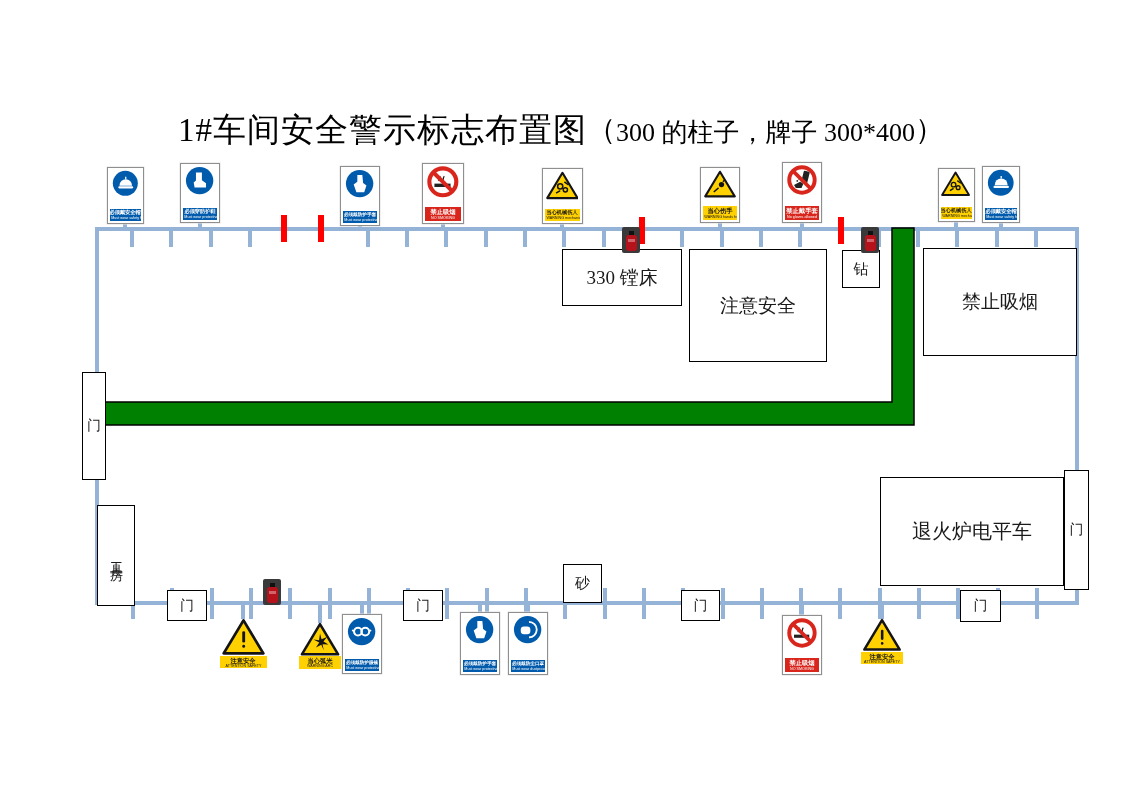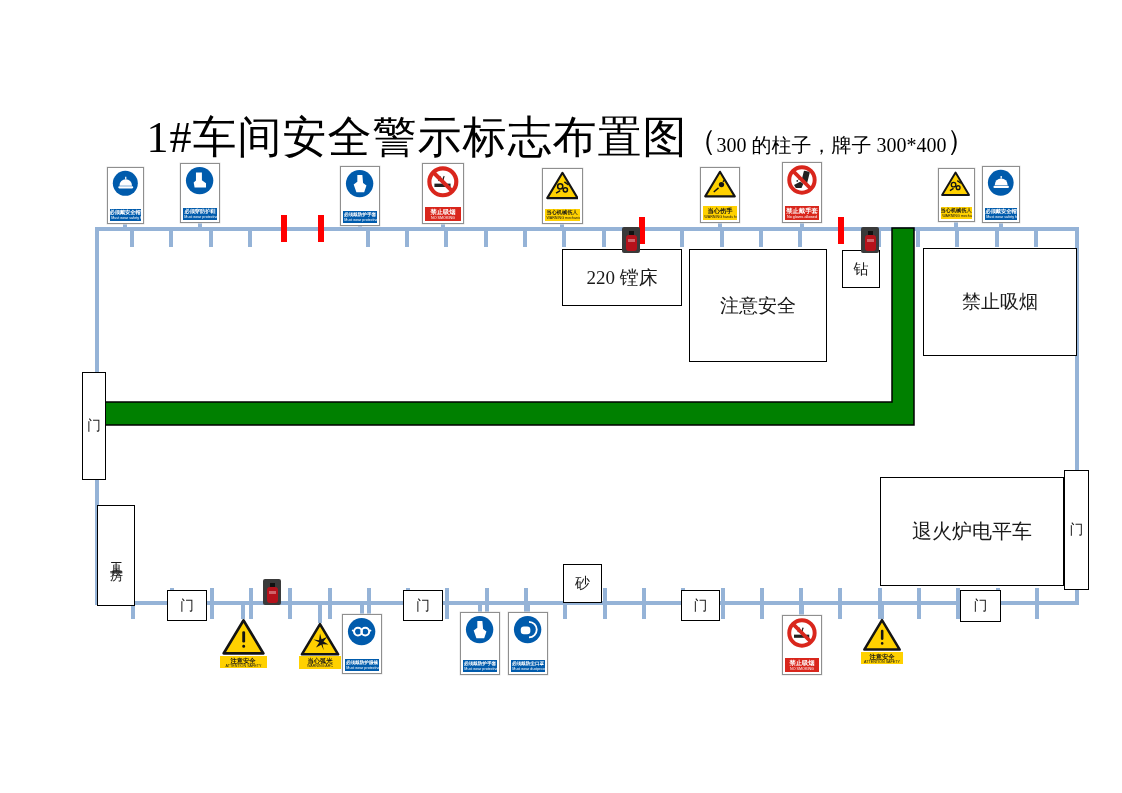--- a/index.html
+++ b/index.html
@@ -1,21 +1,21 @@
 <!DOCTYPE html>
 <html><head>
 <meta charset="utf-8">
 <style>
   html,body{margin:0;padding:0;background:#fff}
   .canvas{position:relative;width:1122px;height:793px;background:#fff;overflow:hidden;
           font-family:"Liberation Serif","DejaVu Serif",serif;color:#000}
   .title{position:absolute;left:0;right:0;top:108px;text-align:center;z-index:7;white-space:nowrap}
-  .t-main{font-size:44px;letter-spacing:1px}
+  .t-main{font-size:33px;letter-spacing:1px}
   .t-paren{font-size:29px;vertical-align:2px}
-  .t-note{font-size:20px}
+  .t-note{font-size:26px}
   .wall,.tick{position:absolute;z-index:1}
   .pole{position:absolute;z-index:3}
   .redmark{position:absolute;background:#ff0000;z-index:2}
   .greensvg{position:absolute;left:0;top:0;z-index:2;pointer-events:none}
   .room{position:absolute;background:#fff;border:1.6px solid #000;box-sizing:border-box;
         display:flex;align-items:center;justify-content:center;z-index:4;
         font-family:"Liberation Serif","DejaVu Serif",serif;color:#1a1a1a;text-align:center}
   .room.vert{writing-mode:vertical-rl;text-orientation:upright;letter-spacing:3px}
   .ext{position:absolute;width:18px;height:26px;background:#3a3a3a;border-radius:2px;z-index:5;
        display:flex;align-items:flex-end;justify-content:center}
@@ -90,21 +90,21 @@
       <div class="tick" style="left: 956.3px; top: 588px; width: 4px; height: 31px; background: rgb(149, 179, 215);"></div>
       <div class="tick" style="left: 995.6px; top: 588px; width: 4px; height: 31px; background: rgb(149, 179, 215);"></div>
       <div class="tick" style="left: 1034.9px; top: 588px; width: 4px; height: 31px; background: rgb(149, 179, 215);"></div>
       <div class="redmark" style="left: 281px; top: 215px; width: 6px; height: 27px;"></div>
       <div class="redmark" style="left: 318px; top: 215px; width: 6px; height: 27px;"></div>
       <div class="redmark" style="left: 639px; top: 217px; width: 6px; height: 27px;"></div>
       <div class="redmark" style="left: 838px; top: 217px; width: 6px; height: 27px;"></div>
       <svg width="1122" height="793" class="greensvg">
         <polygon points="892,228 914,228 914,425 105,425 105,402 892,402" fill="#008000" stroke="#000" stroke-width="1.5"></polygon>
       </svg>
-      <div class="room" style="left: 562px; top: 249px; width: 120px; height: 57px; font-size: 19px;">220 镗床</div>
+      <div class="room" style="left: 562px; top: 249px; width: 120px; height: 57px; font-size: 19px;">330 镗床</div>
       <div class="room" style="left: 689px; top: 249px; width: 138px; height: 113px; font-size: 19px;">注意安全</div>
       <div class="room" style="left: 842px; top: 250px; width: 38px; height: 38px; font-size: 15px;">钻</div>
       <div class="room" style="left: 923px; top: 248px; width: 154px; height: 108px; font-size: 19px;">禁止吸烟</div>
       <div class="room" style="left: 880px; top: 477px; width: 184px; height: 109px; font-size: 20px;">退火炉电平车</div>
       <div class="room vert" style="left: 97px; top: 505px; width: 38px; height: 101px; font-size: 13px;">工具房</div>
       <div class="room" style="left: 563px; top: 564px; width: 39px; height: 39px; font-size: 15px;">砂</div>
       <div class="room" style="left: 82px; top: 372px; width: 24px; height: 108px; font-size: 14px;">门</div>
       <div class="room" style="left: 1064px; top: 470px; width: 25px; height: 120px; font-size: 14px;">门</div>
       <div class="room" style="left: 167px; top: 590px; width: 40px; height: 31px; font-size: 14px;">门</div>
       <div class="room" style="left: 403px; top: 590px; width: 40px; height: 31px; font-size: 14px;">门</div>

